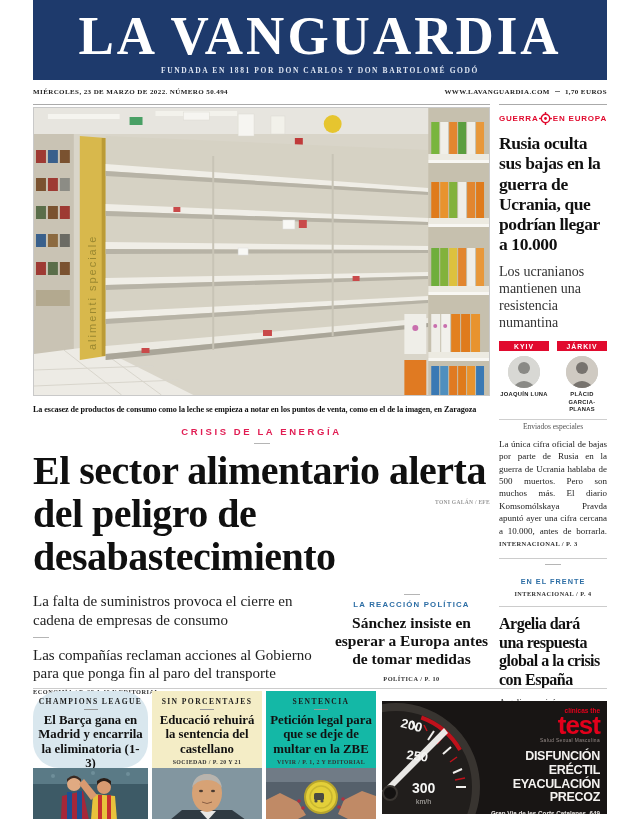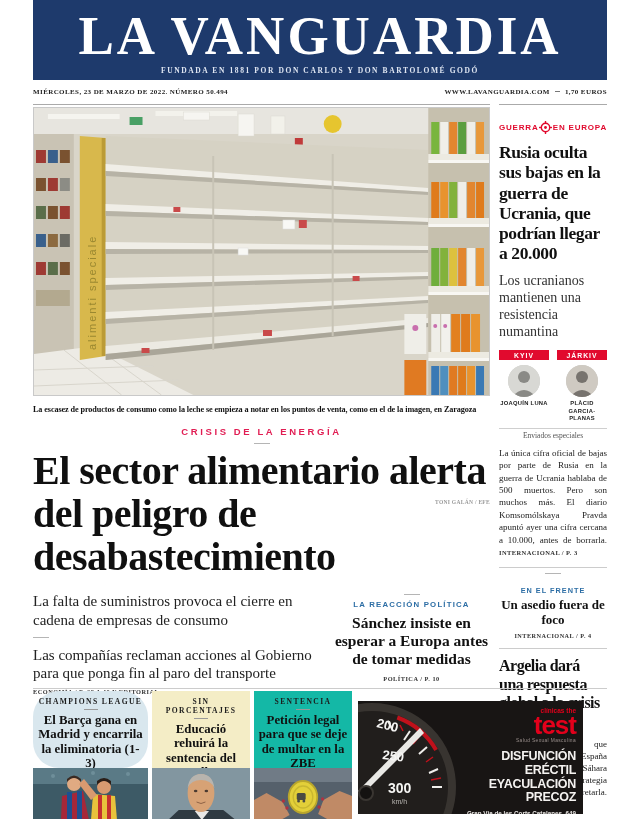--- a/index.html
+++ b/index.html
@@ -32,21 +32,21 @@
   .deck-left{width:300px;}
   .deck1,.deck2{font-size:15px;line-height:1.22;color:#222;}
   .deck-dash{width:16px;height:1px;background:#b5b5b5;margin:8px 0;}
   .story-ref{margin-top:5px;font-size:6.3px;font-weight:bold;letter-spacing:.5px;color:#333;}
   .reaction{width:157px;margin-left:auto;text-align:center;padding-top:0;}
   .reaction .label{font-size:7.8px;font-weight:bold;letter-spacing:1.2px;color:#2d6ea5;}
   .reaction .rhead{margin-top:5px;font-weight:bold;font-size:15.5px;line-height:1.15;color:#111;}
   .reaction .rref{margin-top:7px;font-size:6.3px;font-weight:bold;letter-spacing:.5px;color:#333;}
 
   
-  .right-col{position:absolute;left:499px;top:104px;width:108px;border-top:1px solid #aaa;padding-top:16px;}
+  .right-col{position:absolute;left:499px;top:104px;width:108px;border-top:1px solid #aaa;padding-top:7px;}
   .war-badge{display:flex;align-items:center;justify-content:space-between;color:#e10a2e;
              font-size:8px;font-weight:bold;letter-spacing:.8px;}
   .war-head{margin-top:8px;font-weight:bold;font-size:17.5px;line-height:1.16;letter-spacing:-0.4px;color:#101010;}
   .war-deck{margin-top:8px;font-size:14px;line-height:1.22;color:#333;}
   .badges{display:flex;gap:8px;margin-top:10px;}
   .badge{flex:1;background:#e10a2e;color:#fff;text-align:center;font-size:6.8px;font-weight:bold;
          letter-spacing:1px;padding:2px 0 1px;}
   .avatars{display:flex;gap:8px;margin-top:5px;}
   .avatar-cell{flex:1;text-align:center;}
   .avatar{width:32px;height:32px;border-radius:50%;overflow:hidden;margin:0 auto;background:#cfcfcb;}
@@ -60,21 +60,21 @@
   .front-box .label{font-size:7.3px;font-weight:bold;letter-spacing:1px;color:#2d6ea5;margin-top:12px;}
   .front-box .fhead{margin-top:3px;font-weight:bold;font-size:13px;line-height:1.15;color:#111;}
   .front-box .fref{margin-top:4px;font-size:6.2px;font-weight:bold;letter-spacing:.5px;color:#333;}
   .algeria-head{margin-top:8px;font-weight:bold;font-size:16px;line-height:1.15;letter-spacing:-0.5px;color:#101010;}
   .algeria-body{margin-top:7px;font-size:9px;line-height:1.35;text-align:justify;color:#222;}
 
   
   .footer{position:absolute;left:33px;top:688px;width:574px;height:131px;border-top:1px solid #ccc;
           display:flex;align-items:flex-start;}
   .fbox{width:115px;margin-top:2px;}
-  .fbox+.fbox{margin-left:4px;width:98px;}
+  .fbox+.fbox{margin-left:4px;width:110px;}
   .fbox-head{height:77px;text-align:center;padding:6px 4px 0;box-sizing:border-box;}
   .bg-blue{background:#d9e7ee;border-radius:26px;}
   .bg-yellow{background:#f4edc6;}
   .bg-white{background:#14b8a6;}
   .fbox .label{font-size:7.6px;font-weight:bold;letter-spacing:1.4px;color:#1c1c1c;}
   .fbox .fdash{width:14px;height:1px;background:#9a9a9a;margin:3px auto;}
   .fbox .fhead{font-weight:bold;font-size:12.8px;line-height:1.12;color:#111;}
   .fbox .fref{margin-top:3px;font-size:5.9px;font-weight:bold;letter-spacing:.4px;color:#333;}
   .fbox-photo{height:52px;overflow:hidden;}
   .fbox-photo svg{display:block;width:100%;height:100%;}
@@ -255,21 +255,21 @@
       <svg width="13" height="13" viewBox="0 0 13 13">
         <circle cx="6.5" cy="6.5" r="4.2" fill="none" stroke="#e10a2e" stroke-width="1.4"></circle>
         <circle cx="6.5" cy="6.5" r="1.4" fill="#e10a2e"></circle>
         <line x1="6.5" y1="0" x2="6.5" y2="2.6" stroke="#e10a2e" stroke-width="1.4"></line>
         <line x1="6.5" y1="10.4" x2="6.5" y2="13" stroke="#e10a2e" stroke-width="1.4"></line>
         <line x1="0" y1="6.5" x2="2.6" y2="6.5" stroke="#e10a2e" stroke-width="1.4"></line>
         <line x1="10.4" y1="6.5" x2="13" y2="6.5" stroke="#e10a2e" stroke-width="1.4"></line>
       </svg>
       <span>EN EUROPA</span>
     </div>
-    <div class="war-head">Rusia oculta sus bajas en la guerra de Ucrania, que podrían llegar a 20.000</div>
+    <div class="war-head">Rusia oculta sus bajas en la guerra de Ucrania, que podrían llegar a 10.000</div>
     <div class="war-deck">Los ucranianos mantienen una resistencia numantina</div>
 
     <div class="badges sans">
       <span class="badge">KYIV</span>
       <span class="badge">JÁRKIV</span>
     </div>
     <div class="avatars">
       <div class="avatar-cell">
         <div class="avatar">
           <svg viewBox="0 0 32 32">
@@ -295,21 +295,20 @@
 
     <p class="war-body" style="margin:7px 0 0;">
       <span>La única cifra oficial de bajas por parte de Rusia en la guerra de Ucrania hablaba de 500 muertos. Pero son muchos más. El diario Komsomólskaya Pravda apuntó ayer una cifra cercana a 10.000, antes de borrarla.</span>
       <span class="inline-ref">INTERNACIONAL / P. 3</span>
     </p>
 
     <div class="col-rule"></div>
     <div class="front-box">
       <div class="dash" style="margin:5px auto 4px;"></div>
       <div class="label sans" style="color:#2d6ea5;font-size:7.3px;font-weight:bold;letter-spacing:1px;">EN EL FRENTE</div>
-      <div class="fhead">Un asedio fuera de foco</div>
       <div class="fref">INTERNACIONAL / P. 4</div>
     </div>
 
     <div class="col-rule"></div>
     <div class="algeria-head">Argelia dará una respuesta global a la crisis con España</div>
     <p class="algeria-body" style="margin:7px 0 0;">
       <span>Argelia avisó ayer que responderá al giro de España respecto al estatus del Sáhara Occidental con una estrategia global, sin concretarla.</span>
       <span class="inline-ref">POLÍTICA / P. 13</span>
     </p>
   </aside>

